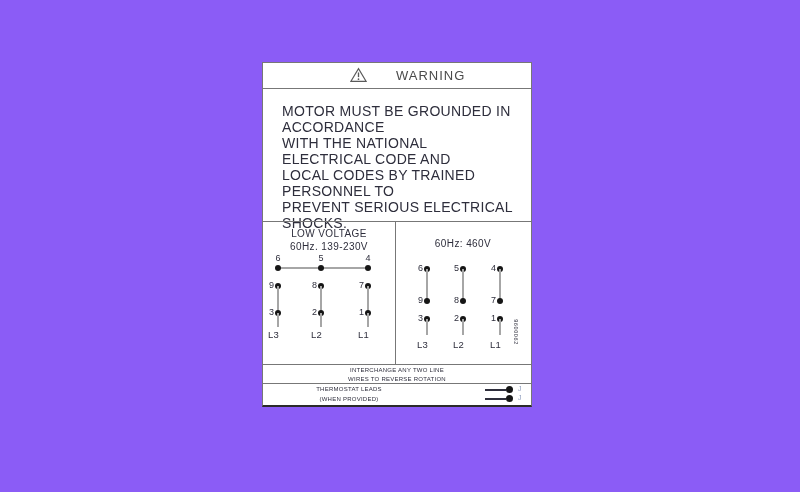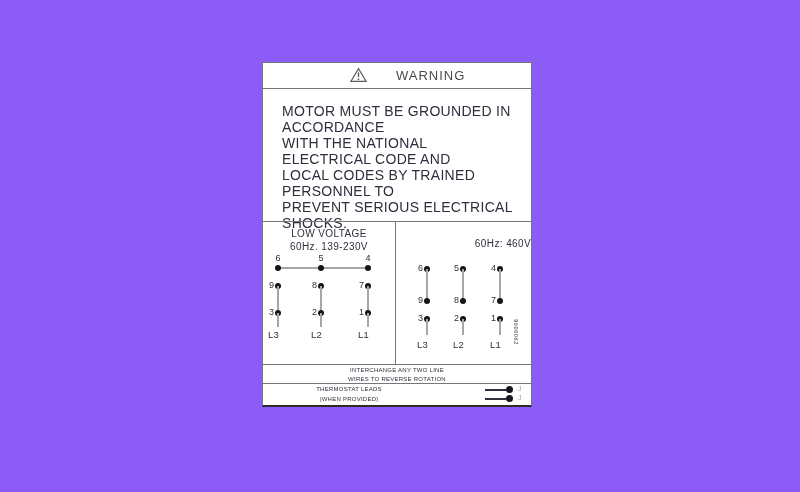--- a/index.html
+++ b/index.html
@@ -92,21 +92,21 @@
     <div class="dot" style="left:55px;top:247px;"></div>
     <div class="dot" style="left:102px;top:247px;"></div>
     <div class="wire" style="left:14px;top:250px;width:1.5px;height:14px;"></div>
     <div class="wire" style="left:57px;top:250px;width:1.5px;height:14px;"></div>
     <div class="wire" style="left:104px;top:250px;width:1.5px;height:14px;"></div>
 
     <span class="lline" style="left:5px;top:266px;">L3</span>
     <span class="lline" style="left:48px;top:266px;">L2</span>
     <span class="lline" style="left:95px;top:266px;">L1</span>
 
-    <div class="vtitle" style="left:132px;top:175px;width:136px;margin-left:40px;">60Hz: 460V</div>
+    <div class="vtitle" style="left:132px;top:175px;width:136px;">60Hz: 460V</div>
 
     <span class="num rt" style="left:147px;top:200px;">6</span>
     <span class="num rt" style="left:183px;top:200px;">5</span>
     <span class="num rt" style="left:220px;top:200px;">4</span>
     <div class="dot" style="left:161px;top:203px;"></div>
     <div class="dot" style="left:197px;top:203px;"></div>
     <div class="dot" style="left:234px;top:203px;"></div>
     <div class="wire" style="left:163px;top:206px;width:1.5px;height:32px;"></div>
     <div class="wire" style="left:199px;top:206px;width:1.5px;height:32px;"></div>
     <div class="wire" style="left:236px;top:206px;width:1.5px;height:32px;"></div>

